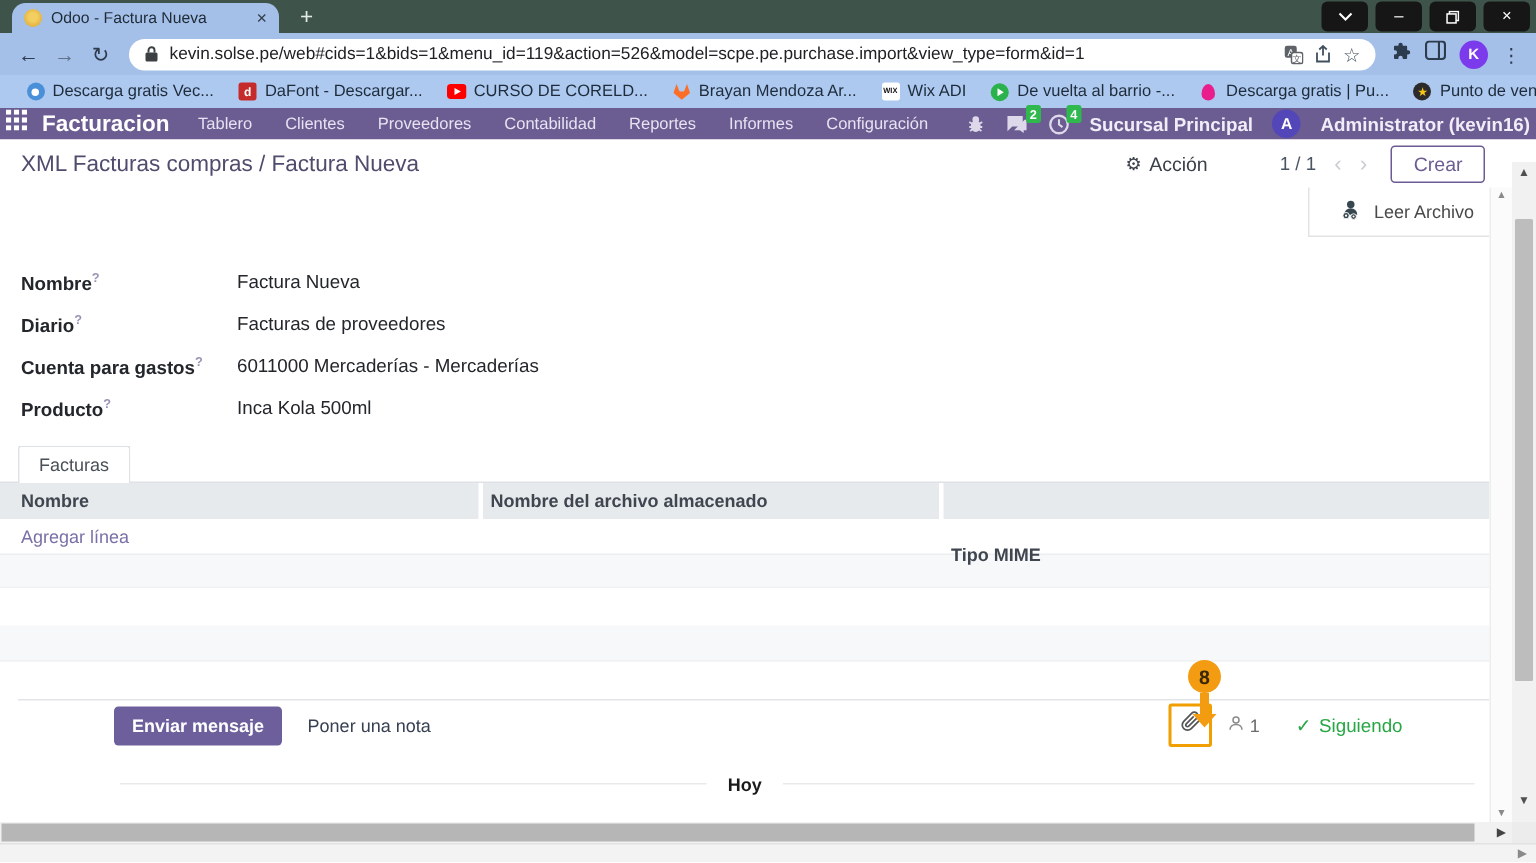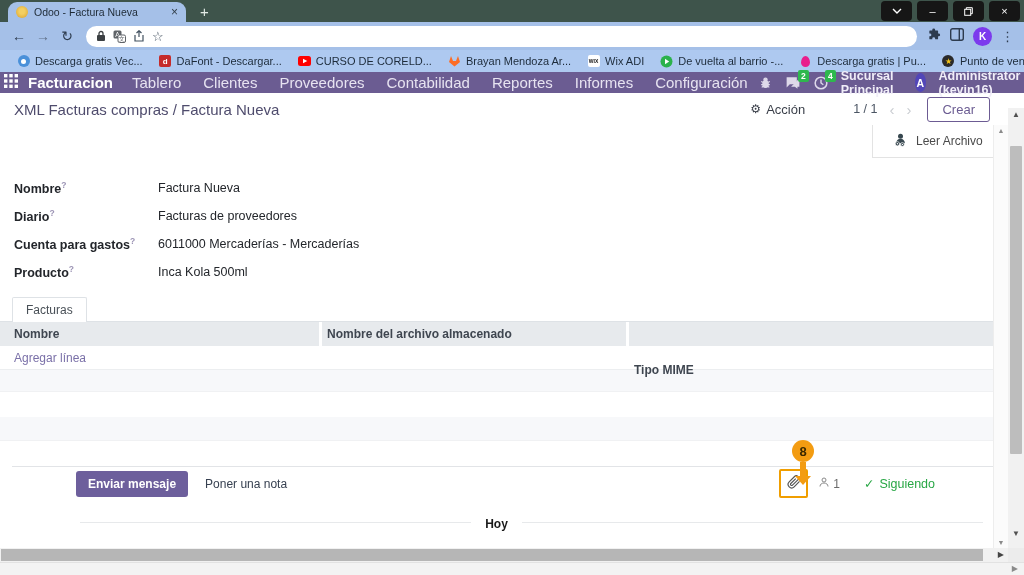--- a/index.html
+++ b/index.html
@@ -32,21 +32,21 @@
 
   .bookmarks { height:22px; background:#aec9f0; display:flex; align-items:center; padding:0 10px; gap:2px; font-size:11px; color:#1d2b3a; }
   .bm { display:flex; align-items:center; gap:5px; padding:0 7px; white-space:nowrap; }
   .bm-ic { width:13px; height:13px; flex:none; display:flex; align-items:center; justify-content:center; }
   .ic-sq { width:12px; height:12px; border-radius:2px; display:flex; align-items:center; justify-content:center; color:#fff; font-size:8px; font-weight:bold; }
   .ic-round { width:12px; height:12px; border-radius:50%; display:flex; align-items:center; justify-content:center; }
 
   
   .navbar { height:21px; background:#6b5c92; display:flex; align-items:center; padding:0 4px; color:#eceaf6; }
   .appname { font-size:15px; font-weight:bold; color:#fff; margin:0 8px 0 10px; }
-  .nav-item { font-size:15px; padding:0 11px; color:#e7e3f1; }
+  .nav-item { font-size:11px; padding:0 11px; color:#e7e3f1; }
   .nav-right { margin-left:auto; display:flex; align-items:center; gap:13px; }
   .systray-ic { position:relative; display:flex; align-items:center; color:#ddd7ea; }
   .badge { position:absolute; top:-6px; right:-8px; background:#2eb84e; color:#fff; font-size:8.5px;
            padding:1px 3px; border-radius:2px; line-height:1.2; font-weight:bold; }
   .avatar-a { width:19px; height:19px; border-radius:50%; background:#5246b8; color:#fff; font-size:10.5px;
               font-weight:bold; display:flex; align-items:center; justify-content:center; }
   .nav-text { font-size:12.5px; color:#f0edf8;font-weight:bold; }
 
   
   .cpanel { height:32px; background:#fff; display:flex; align-items:center; padding:0 34px 0 14px; }
@@ -158,20 +158,21 @@
   <span class="navglyph">←</span>
   <span class="navglyph dim">→</span>
   <span class="navglyph">↻</span>
   <div class="omnibox">
     <span class="omni-ic">
       <svg width="10" height="12" viewBox="0 0 10 12">
           <rect x="1" y="5" width="8" height="6" rx="1" fill="#3c4043"></rect>
           <path d="M3 5V3.5a2 2 0 0 1 4 0V5" fill="none" stroke="#3c4043" stroke-width="1.3"></path>
         </svg>
     </span>
+    <span class="url">kevin.solse.pe/web#cids=1&amp;bids=1&amp;menu_id=119&amp;action=526&amp;model=scpe.pe.purchase.import&amp;view_type=form&amp;id=1</span>
     <span class="omni-ic">
       <svg width="13" height="13" viewBox="0 0 13 13">
           <rect x="0.5" y="0.5" width="8" height="8" rx="1.5" fill="#5f6368"></rect>
           <text x="4.5" y="7" font-size="6.5" fill="#fff" text-anchor="middle" font-family="sans-serif">A</text>
           <rect x="5" y="5" width="7.5" height="7.5" rx="1.5" fill="#fff" stroke="#5f6368"></rect>
           <text x="8.7" y="11" font-size="6" fill="#5f6368" text-anchor="middle" font-family="sans-serif">文</text>
         </svg>
     </span>
     <span class="omni-ic">
       <svg width="12" height="12" viewBox="0 0 12 12">

